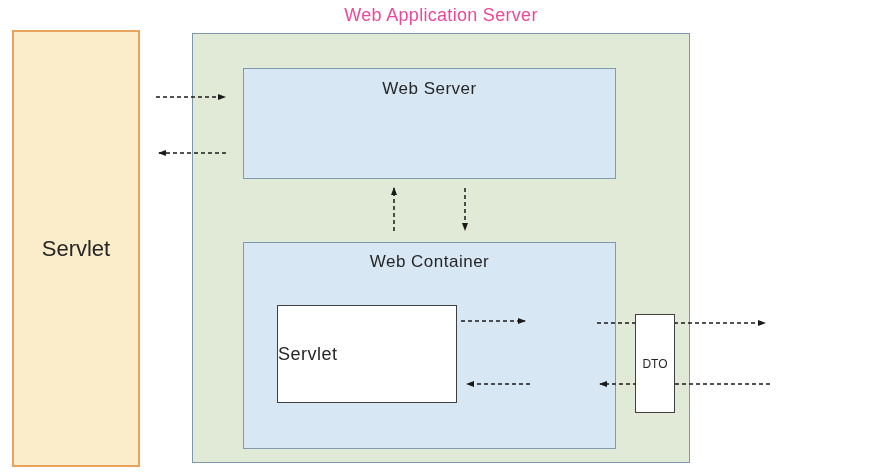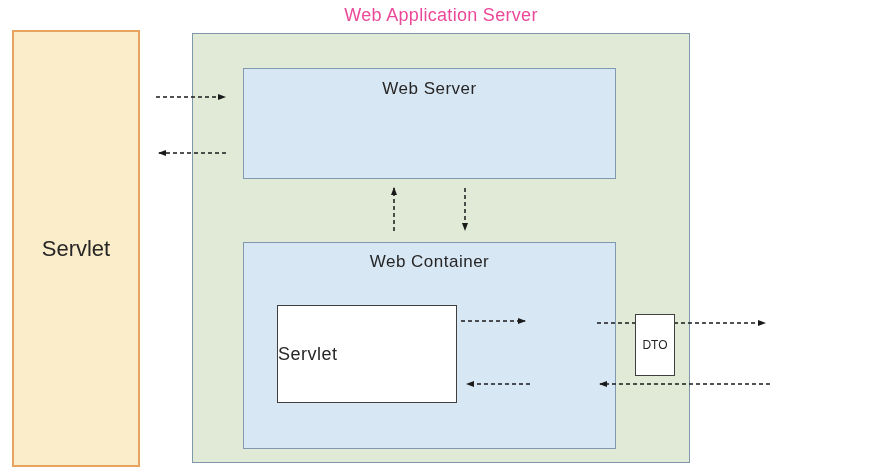--- a/index.html
+++ b/index.html
@@ -28,21 +28,21 @@
     text-align:center;padding-top:10px;font-size:17px;letter-spacing:.5px;}
   .webcontainer-box{left:50px;top:208px;width:373px;height:207px;
     background:var(--blue-fill);border:1.5px solid var(--blue-border);
     text-align:center;padding-top:9px;font-size:17px;letter-spacing:.5px;}
   .servlet-box{left:33px;top:62px;width:180px;height:98px;
     background:var(--white-fill);border:1.5px solid var(--dark-border);
     display:flex;align-items:center;justify-content:flex-start;font-size:18px;}
   .dao-box{left:296px;top:61px;width:58px;height:99px;
     background:var(--white-fill);border:1.5px solid var(--dark-border);
     display:flex;align-items:center;justify-content:center;font-size:18px;}
-  .dto-box{left:442px;top:280px;width:40px;height:62px;z-index:6;
+  .dto-box{left:442px;top:280px;width:40px;height:99px;z-index:6;
     background:var(--white-fill);border:1.5px solid var(--dark-border);
     display:flex;align-items:center;justify-content:center;font-size:12px;}
   .arrow-layer{position:absolute;left:0;top:0;width:881px;height:474px;z-index:5;pointer-events:none;}
   .db-wrap{position:absolute;left:766px;top:286px;width:106px;height:128px;z-index:6;}
   .db-label{font-size:34px;fill:#111;font-family:"Liberation Sans","DejaVu Sans",sans-serif;}
 </style>
 </head>
 <body>
 
 <div class="canvas">

